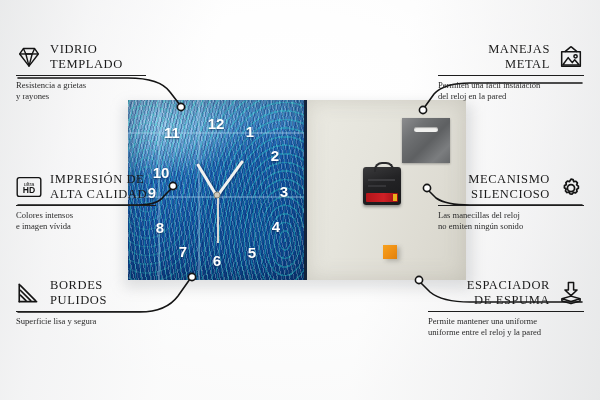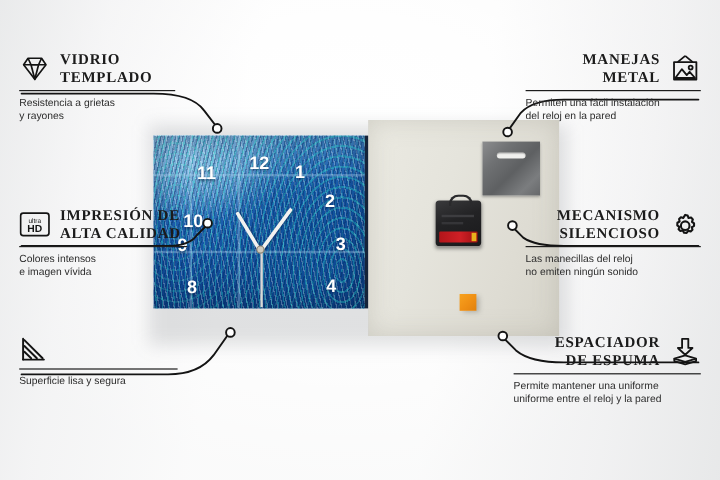--- a/index.html
+++ b/index.html
@@ -21,29 +21,28 @@
   }
   .layer{position:absolute;inset:0;}
 
   
   .product{position:absolute;left:128px;top:100px;width:338px;height:180px;}
   .prod-shadow{
     position:absolute;left:-4px;top:4px;width:348px;height:184px;
     background:rgba(90,95,100,.18);filter:blur(7px);border-radius:3px;
   }
   .clockface{
-    position:absolute;left:0;top:0;width:176px;height:144px;
+    position:absolute;left:0;top:0;width:176px;height:180px;
     overflow:hidden;
     background:
       radial-gradient(ellipse 120px 150px at 74% 62%, #0e4f9a 0%, rgba(14,79,154,0) 62%),
       radial-gradient(ellipse 140px 90px at 20% 14%, #8fc3e8 0%, rgba(143,195,232,0) 58%),
       linear-gradient(168deg,#9cc9ea 0%,#4f93cf 16%,#1f63b4 40%,#12509f 62%,#0c3f86 86%,#0a3474 100%);
     border-right:3px solid #14233a;
     box-shadow:inset 0 0 26px rgba(4,26,60,.45);
-    margin-top:13px;
   }
   
   .wave{position:absolute;inset:-20%;}
   .wv1{
     background:repeating-linear-gradient(84deg, rgba(255,255,255,.30) 0 1px, rgba(255,255,255,0) 1px 4px);
     transform:rotate(-7deg) scaleY(1.1);opacity:.85;
   }
   .wv2{
     background:repeating-linear-gradient(97deg, rgba(0,40,90,.42) 0 1px, rgba(0,40,90,0) 1px 3px);
     transform:rotate(5deg);opacity:.8;
@@ -110,27 +109,27 @@
   .mv-line2{position:absolute;left:5px;top:18px;width:18px;height:2px;background:#353538;}
   .spacer{
     position:absolute;left:76px;top:145px;width:14px;height:14px;
     background:linear-gradient(135deg,#f7a21e 0%,#ef8f14 55%,#e0810d 100%);
     box-shadow:3px 2px 4px rgba(120,120,115,.45);
   }
 
   
   .callout{position:absolute;}
   .co-title{
-    font-family:"Liberation Serif", serif;font-weight:700;
+    font-family:"Liberation Serif", serif;font-weight:400;
     font-size:12.5px;letter-spacing:.6px;color:#1b1b1b;line-height:1.18;
     text-transform:uppercase;white-space:nowrap;
   }
   .co-rule{height:1.4px;background:#1d1d1d;margin:3px 0 4px;}
   .co-desc{
-    font-family:Liberation Sans, sans-serif;font-size:8.6px;color:#2b2b2b;
+    font-family:Liberation Serif, serif;font-size:8.6px;color:#2b2b2b;
     line-height:1.32;white-space:pre-line;
   }
   .co-left .co-head{display:flex;align-items:center;gap:8px;}
   .co-left .co-desc{text-align:left;}
   .co-right .co-head{display:flex;align-items:center;gap:8px;justify-content:flex-end;}
   .co-right .co-title{text-align:right;}
   .co-right .co-desc{}
   .ic{width:26px;height:26px;flex:0 0 26px;display:block;}
 
   svg.leaders{position:absolute;left:0;top:0;width:600px;height:400px;pointer-events:none;}
@@ -242,20 +241,21 @@
     <div class="co-head">
       <svg class="ic" viewBox="0 0 24 24">
         <g stroke="#141414" stroke-width="1.5" stroke-linecap="round">
           <path d="M3 4 L3 20"></path>
           <path d="M3 20 L19 20"></path>
           <path d="M4 5 L18 19"></path>
           <path d="M4 9.5 L13.6 19"></path>
           <path d="M4 14 L9.2 19"></path>
         </g>
       </svg>
+      <div class="co-title"><span>BORDES</span><br><span>PULIDOS</span></div>
     </div>
     <div class="co-rule"></div>
     <div class="co-desc">Superficie lisa y segura</div>
   </div>
 
   <div class="callout co-right" style="left:438px;top:42px;width:146px">
     <div class="co-head">
       <div class="co-title"><span>MANEJAS</span><br><span>METAL</span></div>
       <svg class="ic" viewBox="0 0 24 24">
         <g fill="none" stroke="#141414" stroke-width="1.4" stroke-linejoin="round">

